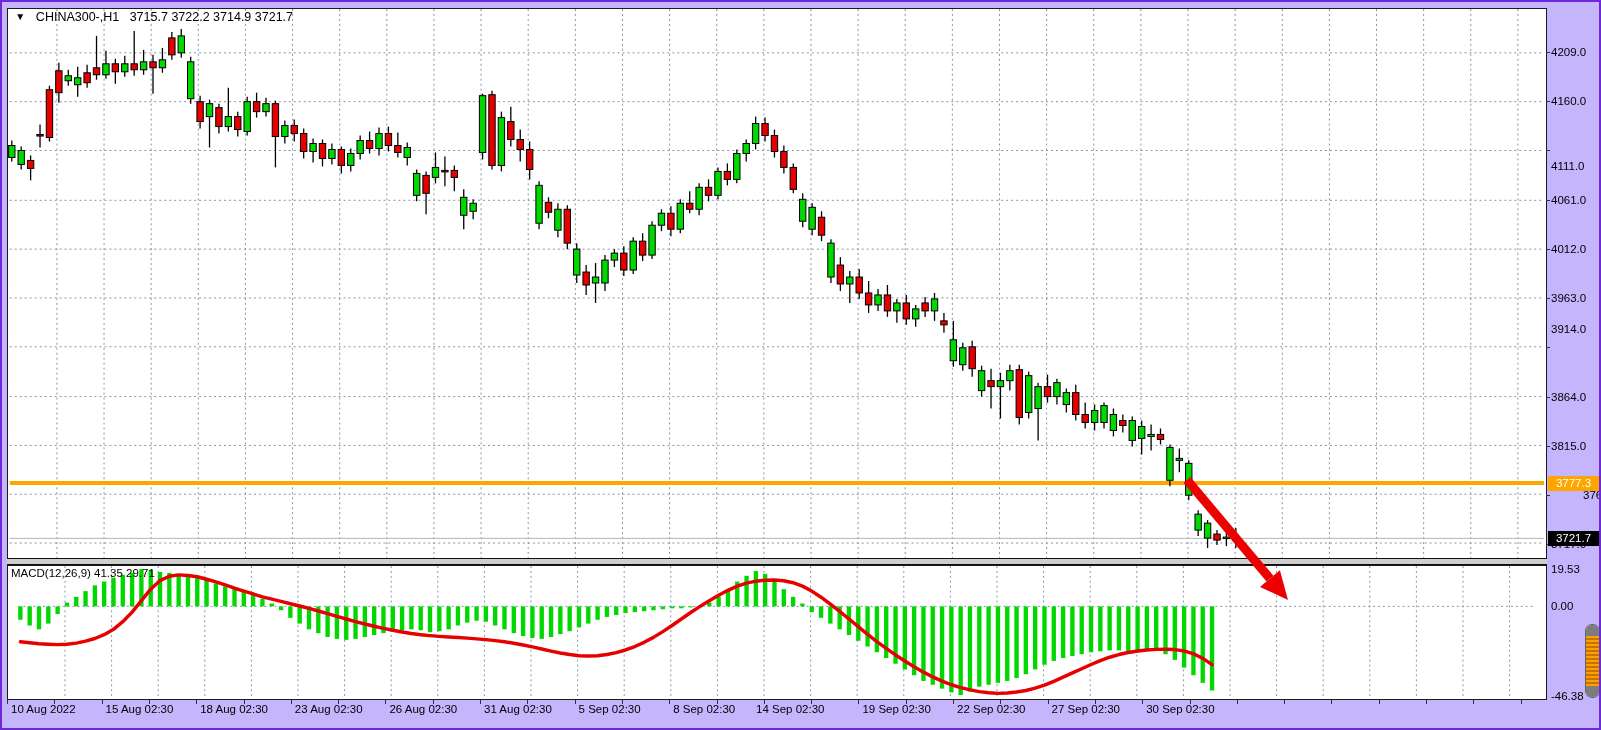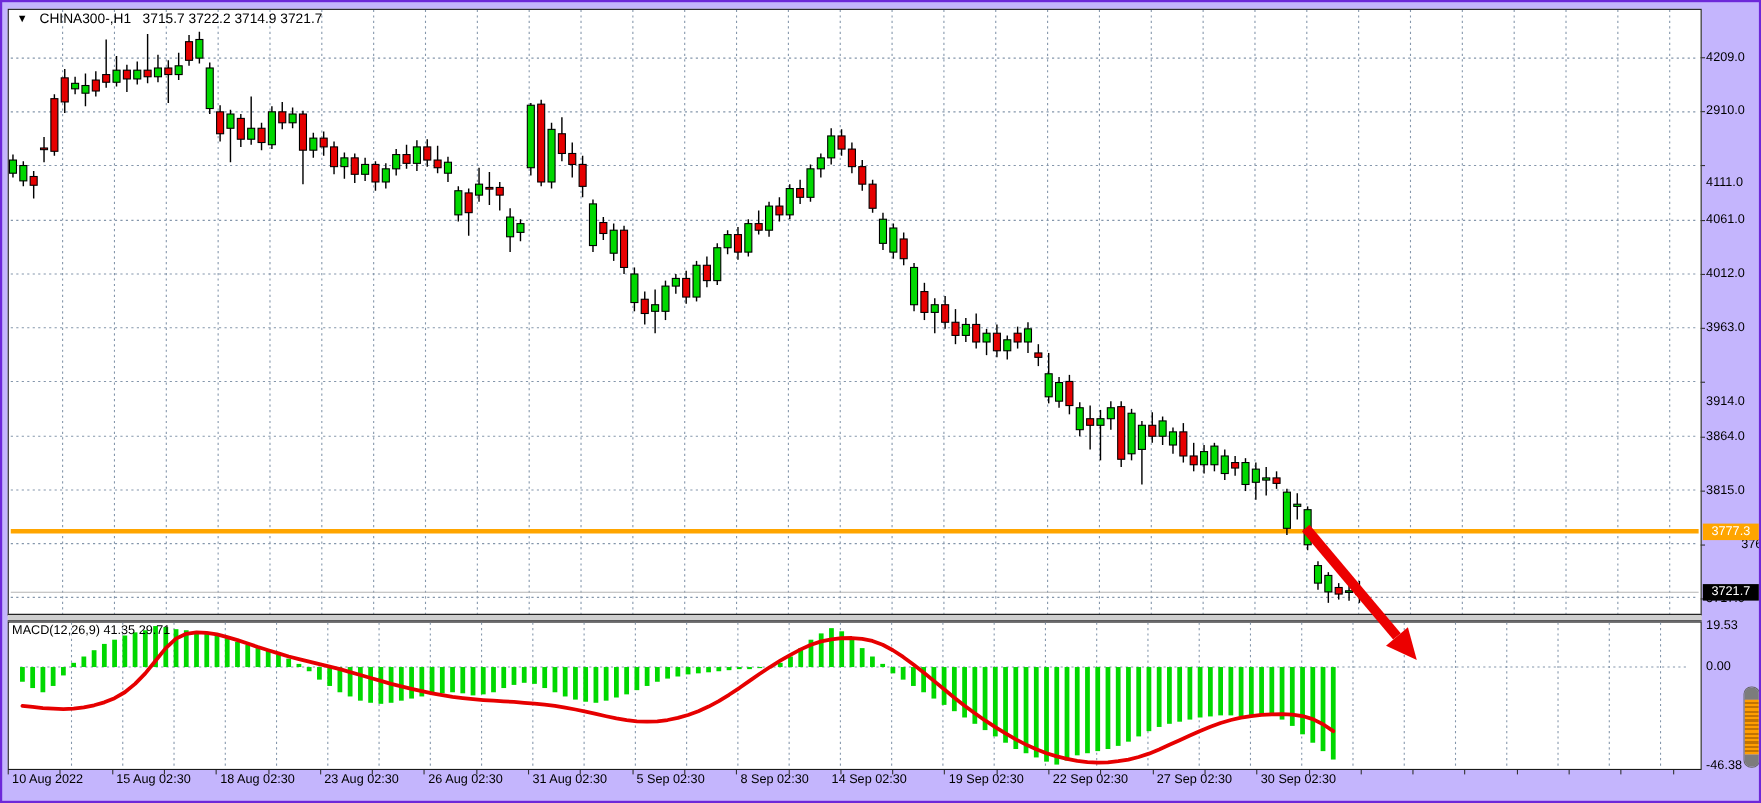--- a/index.html
+++ b/index.html
@@ -516,31 +516,31 @@
     <span>3722.2</span>
     <span>3714.9</span>
     <span>3721.7</span>
   </div>
 
   <div id="macdlabel">MACD(12,26,9) 41.35 29.71</div>
 
   <div id="pricescale">
       <div class="pricelabel" style="top:43px;">4209.0</div>
       <div class="ticky" style="top:50px;"></div>
-      <div class="pricelabel" style="top:92px;">2910.0</div>
+      <div class="pricelabel" style="top:92px;">4160.0</div>
       <div class="ticky" style="top:99px;"></div>
       <div class="pricelabel" style="top:141px;margin-top:16px;">4111.0</div>
       <div class="ticky" style="top:148px;"></div>
       <div class="pricelabel" style="top:191px;">4061.0</div>
       <div class="ticky" style="top:198px;"></div>
       <div class="pricelabel" style="top:240px;">4012.0</div>
       <div class="ticky" style="top:247px;"></div>
       <div class="pricelabel" style="top:289px;">3963.0</div>
       <div class="ticky" style="top:296px;"></div>
-      <div class="pricelabel" style="top:356px;">3914.0</div>
+      <div class="pricelabel" style="top:320px;">3914.0</div>
       <div class="ticky" style="top:345px;"></div>
       <div class="pricelabel" style="top:388px;">3864.0</div>
       <div class="ticky" style="top:395px;"></div>
       <div class="pricelabel" style="top:437px;">3815.0</div>
       <div class="ticky" style="top:444px;"></div>
       <div class="pricelabel" style="top:486px;margin-left:32px;">3766.0</div>
       <div class="ticky" style="top:493px;"></div>
       <div class="pricelabel" style="top:535px;">3717.0</div>
       <div class="ticky" style="top:542px;"></div>
     </div>

